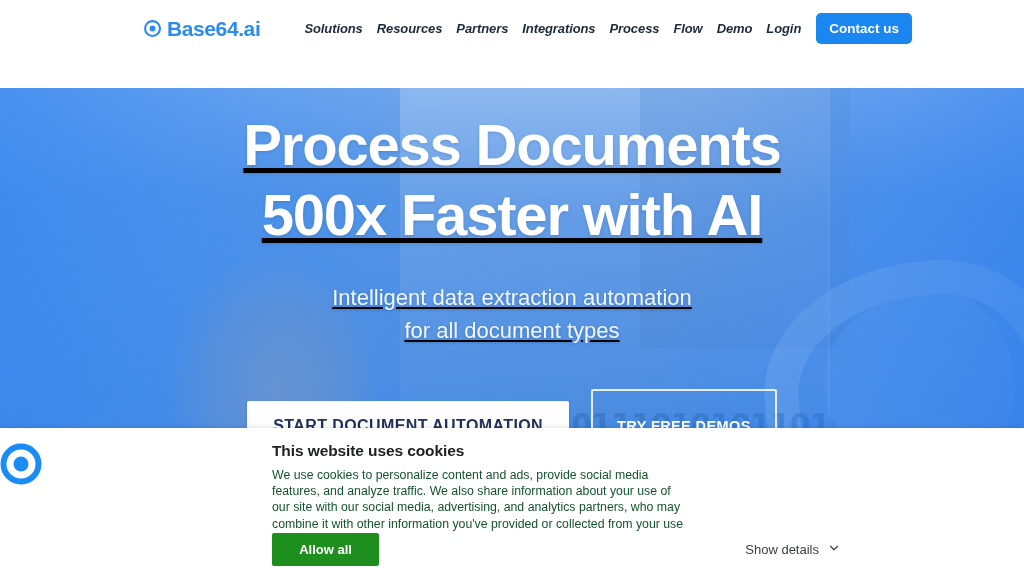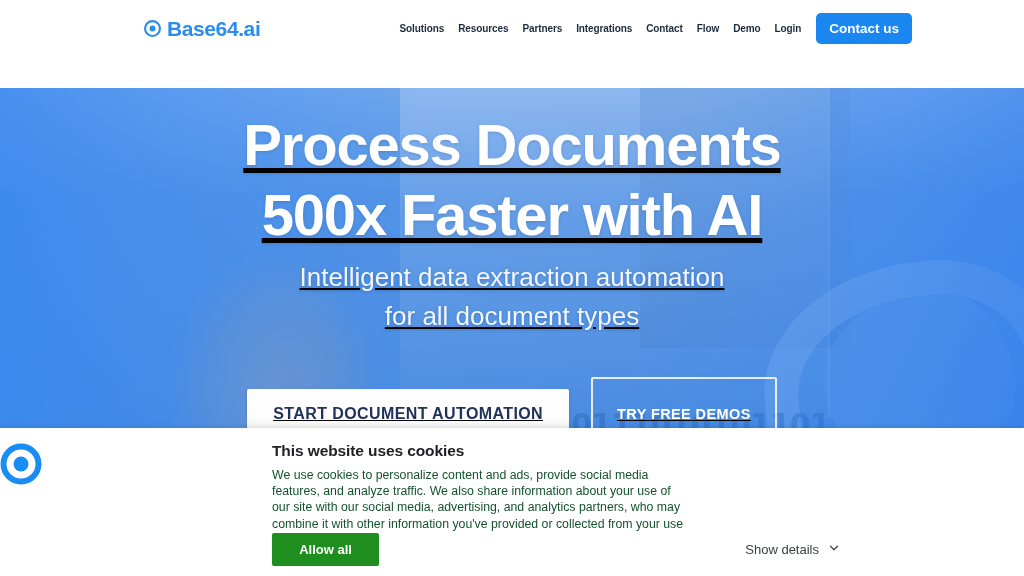--- a/index.html
+++ b/index.html
@@ -25,23 +25,24 @@
     display: flex; align-items: center; justify-content: space-between;
   }
   .logo { display: flex; align-items: center; gap: 6px; text-decoration: none; }
   .logo-icon { width: 17px; height: 17px; display: block; }
   .logo-text {
     font-size: 21px; font-weight: bold; color: #2a8cf0;
     letter-spacing: -0.4px; line-height: 1;
   }
   .nav { display: flex; align-items: center; gap: 0px; }
   .nav-item {
-    font-size: 10px; font-weight: bold; color: #1c2b3a;
+    font-size: 13px; font-weight: bold; color: #1c2b3a;
     padding: 6px 7px; text-decoration: none; white-space: nowrap;
     letter-spacing: -0.1px;
+    font-style: italic;
   }
   .nav-cta {
     background: #1a86f0; color: #ffffff; font-size: 13.5px; font-weight: bold;
     border: none; border-radius: 5px; padding: 8px 13px; margin-left: 8px;
     cursor: pointer; white-space: nowrap; font-family: "Liberation Sans", sans-serif;
   }
 
   
   .hero {
     position: absolute; top: 88px; left: 0;
@@ -108,22 +109,22 @@
     display: flex; flex-direction: column; align-items: center;
     padding-top: 22px;
     text-decoration: underline;
   }
   .hero-title {
     color: #ffffff; font-size: 58px; font-weight: bold;
     line-height: 1.21; text-align: center; letter-spacing: -1.2px;
     text-shadow: 0 1px 3px rgba(20,60,110,0.22);
   }
   .hero-sub {
-    margin-top: 8px;
-    color: #f2f7ff; font-size: 26px; font-weight: normal;
+    margin-top: 32px;
+    color: #f2f7ff; font-size: 22px; font-weight: normal;
     line-height: 1.48; text-align: center;
     text-shadow: 0 1px 3px rgba(20,60,110,0.3);
   }
   .hero-actions {
     margin-top: 42px; display: flex; align-items: center; gap: 22px;
   }
   .btn-primary {
     background: linear-gradient(180deg, #ffffff 0%, #fdfdfd 55%, #e7e8ea 100%);
     color: #20325c; font-size: 16px; font-weight: bold;
     letter-spacing: 0.4px; border: none; border-radius: 2px;
@@ -193,21 +194,21 @@
           </svg>
         </span>
         <span class="logo-text">Base64.ai</span>
       </a>
 
       <nav class="nav">
         <a class="nav-item" href="#">Solutions</a>
         <a class="nav-item" href="#">Resources</a>
         <a class="nav-item" href="#">Partners</a>
         <a class="nav-item" href="#">Integrations</a>
-        <a class="nav-item" href="#">Contact</a>
+        <a class="nav-item" href="#">Process</a>
         <a class="nav-item" href="#">Flow</a>
         <a class="nav-item" href="#">Demo</a>
         <a class="nav-item" href="#">Login</a>
         <button class="nav-cta">Contact us</button>
       </nav>
 
     </div>
   </div>
 
   <section class="hero">

